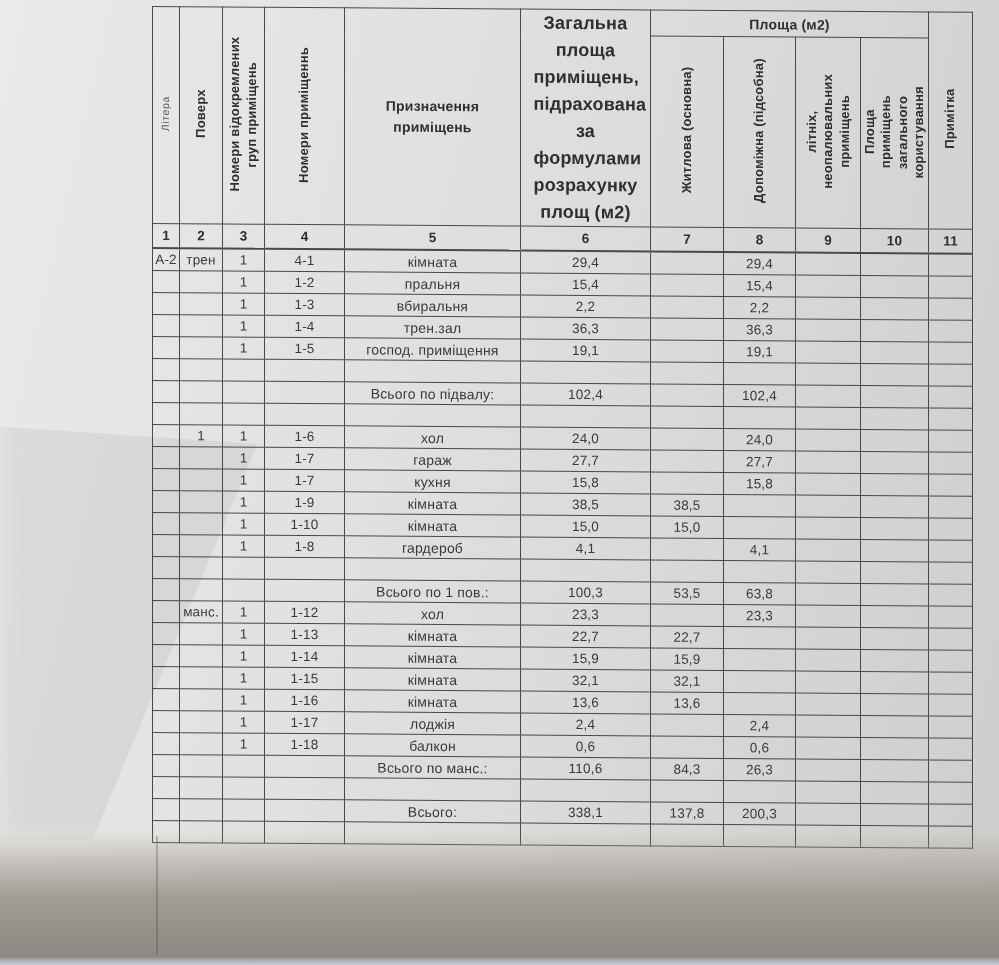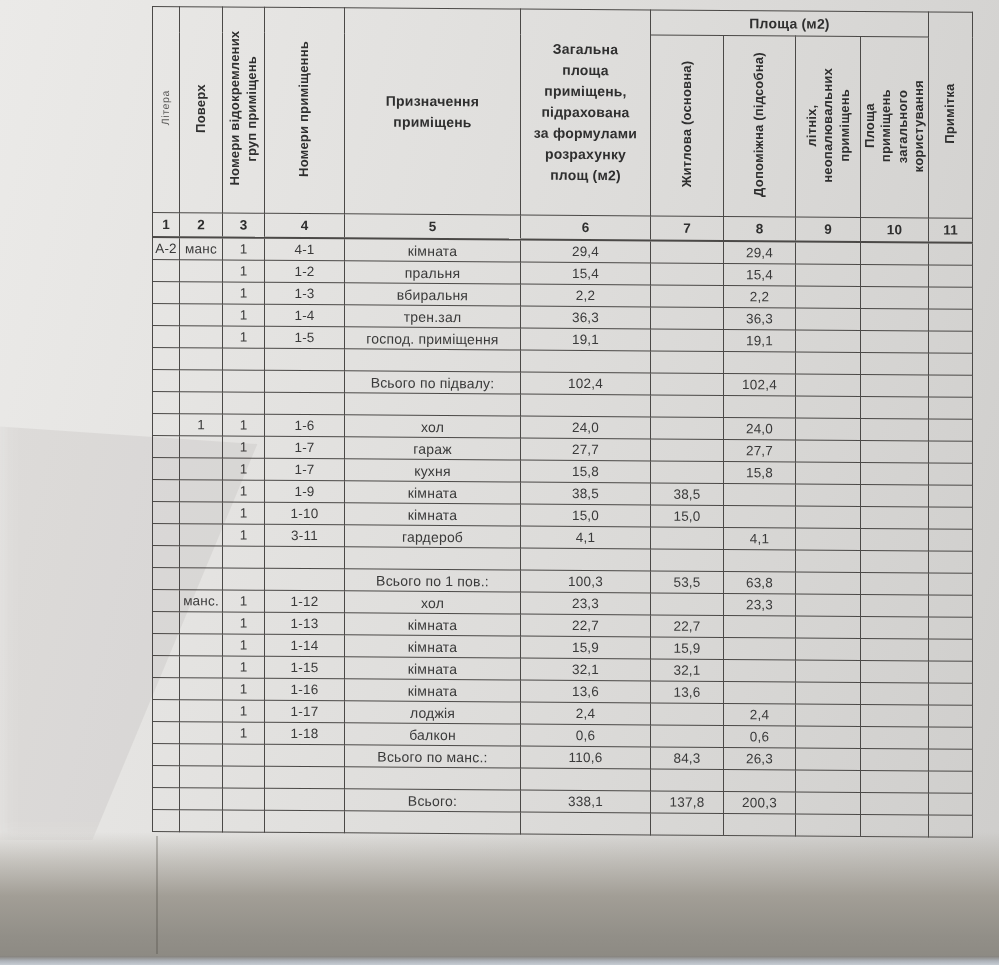--- a/index.html
+++ b/index.html
@@ -46,21 +46,21 @@
   tr.band-row th{height:24px;font-size:14px;}
   tr.vlabel-row th{height:180px;}
   .vert{
     writing-mode:vertical-rl;transform:rotate(180deg);
     display:inline-block;line-height:1.3;font-size:13px;max-height:172px;
   }
   .vert.narrow{max-height:118px;line-height:1.25;}
   th.litera-cell .vert{font-size:10.5px;color:#5c5b59;font-weight:normal;letter-spacing:0.6px;max-height:80px;}
   th.purpose-cell{font-size:15px;line-height:1.5;}
   th.totalarea-cell{font-weight:bold;}
-  .totalarea-inner{width:104px;margin:0 auto;font-size:14px;line-height:1.5;}
+  .totalarea-inner{width:104px;margin:0 auto;font-size:18px;line-height:1.5;}
   tr.numbers-row td{height:23px;font-weight:bold;font-size:13.5px;border-bottom-width:2px;color:#2f2f2f;}
   tbody td{height:21px;font-size:13.5px;white-space:nowrap;}
   tbody td:nth-child(5){font-size:14px;}
 </style>
 </head>
 <body>
 
 <div class="page">
 
   <div class="table-wrap">
@@ -107,21 +107,21 @@
           <td>7</td>
           <td>8</td>
           <td>9</td>
           <td>10</td>
           <td>11</td>
         </tr>
       </thead>
       <tbody>
           <tr>
             <td>А-2</td>
-            <td>манс</td>
+            <td>трен</td>
             <td>1</td>
             <td>4-1</td>
             <td>кімната</td>
             <td>29,4</td>
             <td></td>
             <td>29,4</td>
             <td></td>
             <td></td>
             <td></td>
           </tr>
@@ -278,21 +278,21 @@
             <td>15,0</td>
             <td></td>
             <td></td>
             <td></td>
             <td></td>
           </tr>
           <tr>
             <td></td>
             <td></td>
             <td>1</td>
-            <td>3-11</td>
+            <td>1-8</td>
             <td>гардероб</td>
             <td>4,1</td>
             <td></td>
             <td>4,1</td>
             <td></td>
             <td></td>
             <td></td>
           </tr>
           <tr>
             <td></td>

